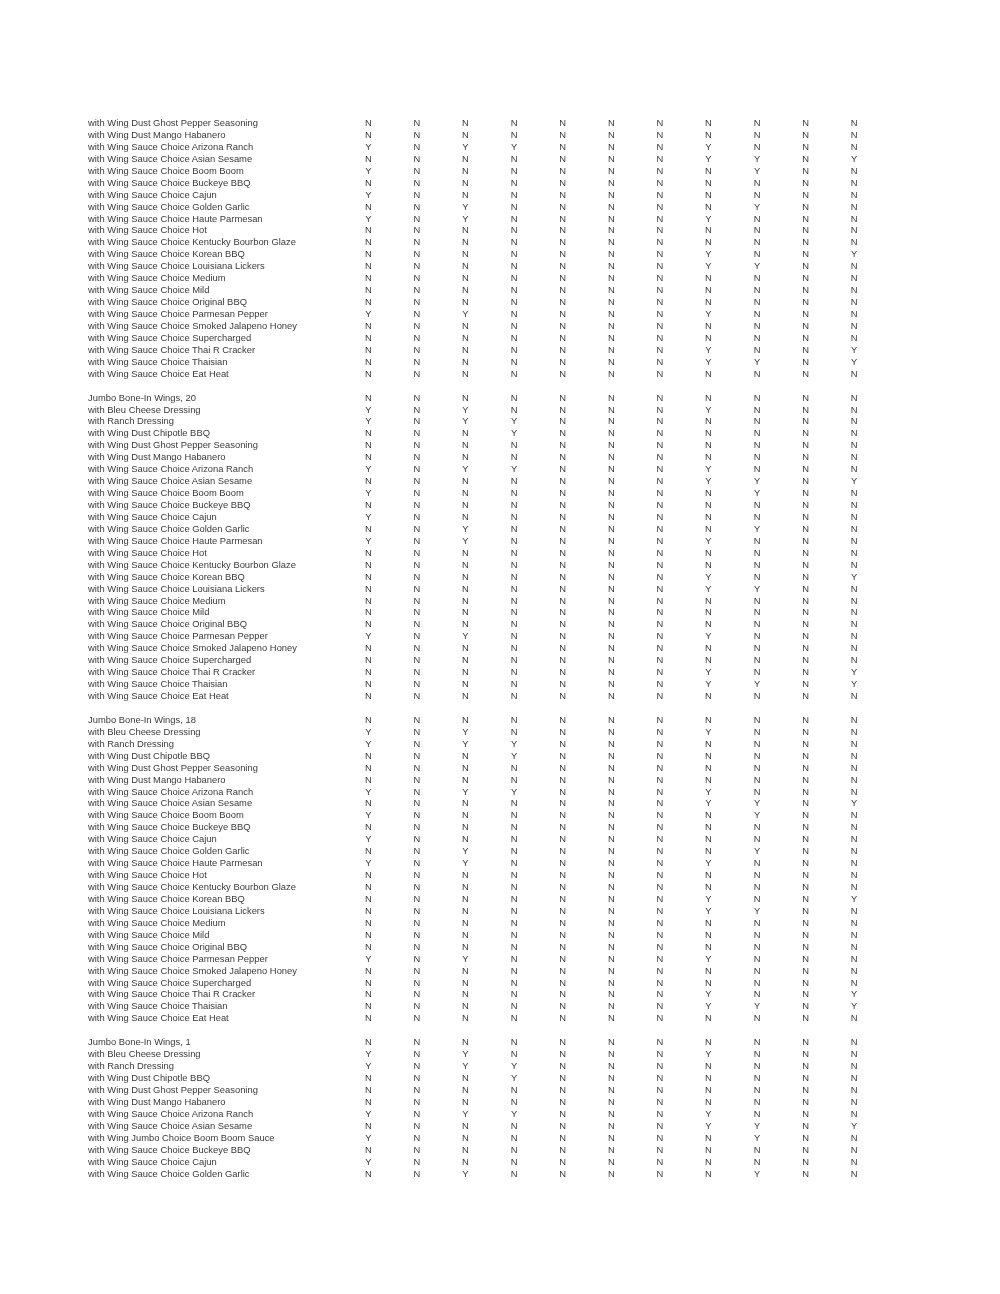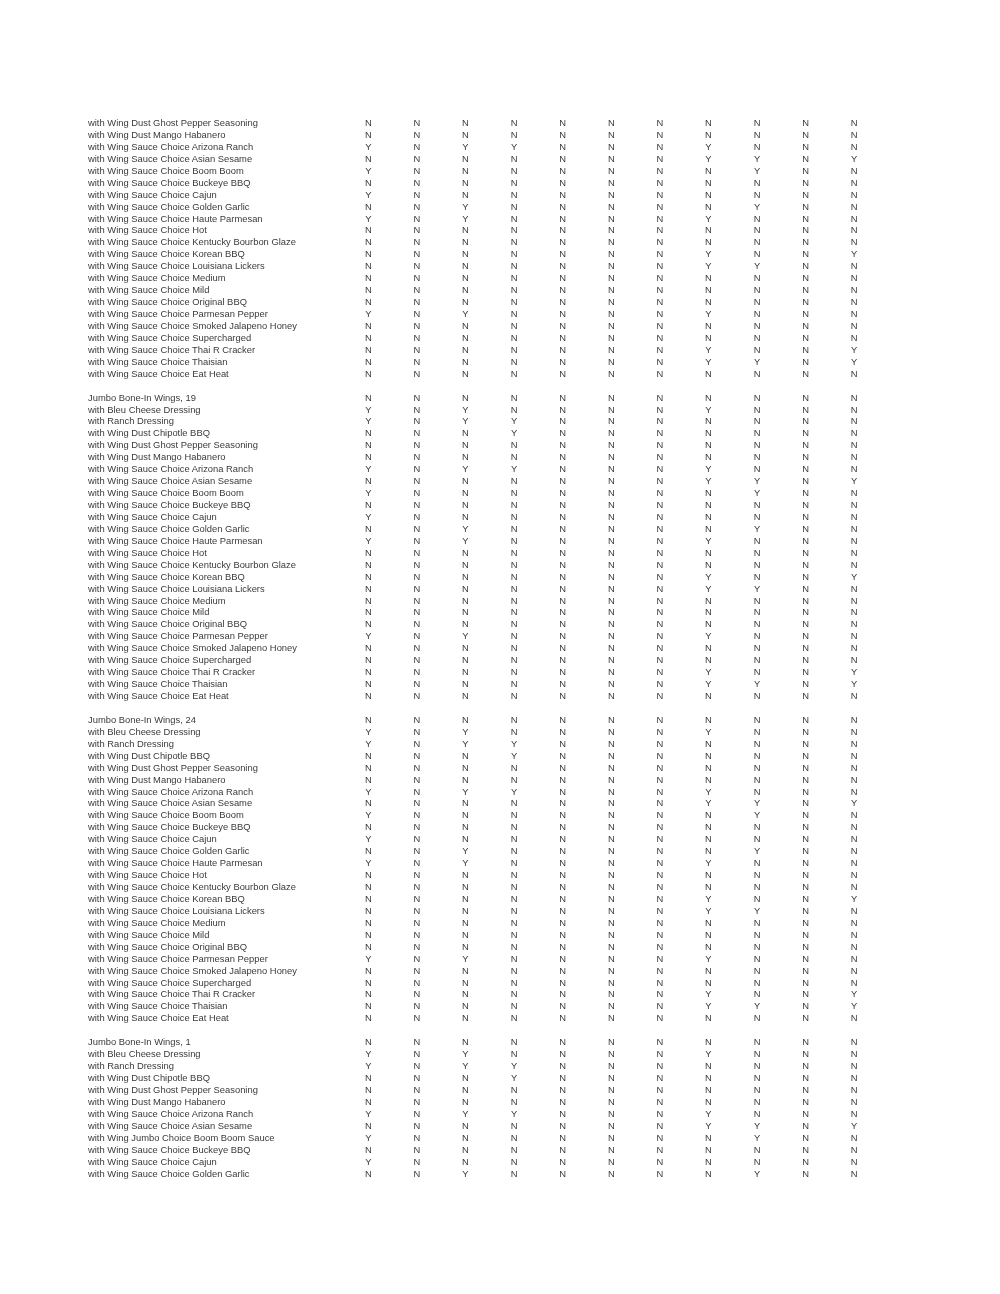--- a/index.html
+++ b/index.html
@@ -347,21 +347,21 @@
           <span class="cell">N</span>
           <span class="cell">N</span>
           <span class="cell">N</span>
           <span class="cell">N</span>
           <span class="cell">N</span>
           <span class="cell">N</span>
         </div>
       </div>
       <div class="block">
         <div class="row">
-    <span class="label">Jumbo Bone-In Wings, 19</span>
+    <span class="label">Jumbo Bone-In Wings, 20</span>
   <span class="cell">N</span>
           <span class="cell">N</span>
           <span class="cell">N</span>
           <span class="cell">N</span>
           <span class="cell">N</span>
           <span class="cell">N</span>
           <span class="cell">N</span>
           <span class="cell">N</span>
           <span class="cell">N</span>
           <span class="cell">N</span>
@@ -713,21 +713,21 @@
           <span class="cell">N</span>
           <span class="cell">N</span>
           <span class="cell">N</span>
           <span class="cell">N</span>
           <span class="cell">N</span>
           <span class="cell">N</span>
         </div>
       </div>
       <div class="block">
         <div class="row">
-    <span class="label">Jumbo Bone-In Wings, 24</span>
+    <span class="label">Jumbo Bone-In Wings, 18</span>
   <span class="cell">N</span>
           <span class="cell">N</span>
           <span class="cell">N</span>
           <span class="cell">N</span>
           <span class="cell">N</span>
           <span class="cell">N</span>
           <span class="cell">N</span>
           <span class="cell">N</span>
           <span class="cell">N</span>
           <span class="cell">N</span>

